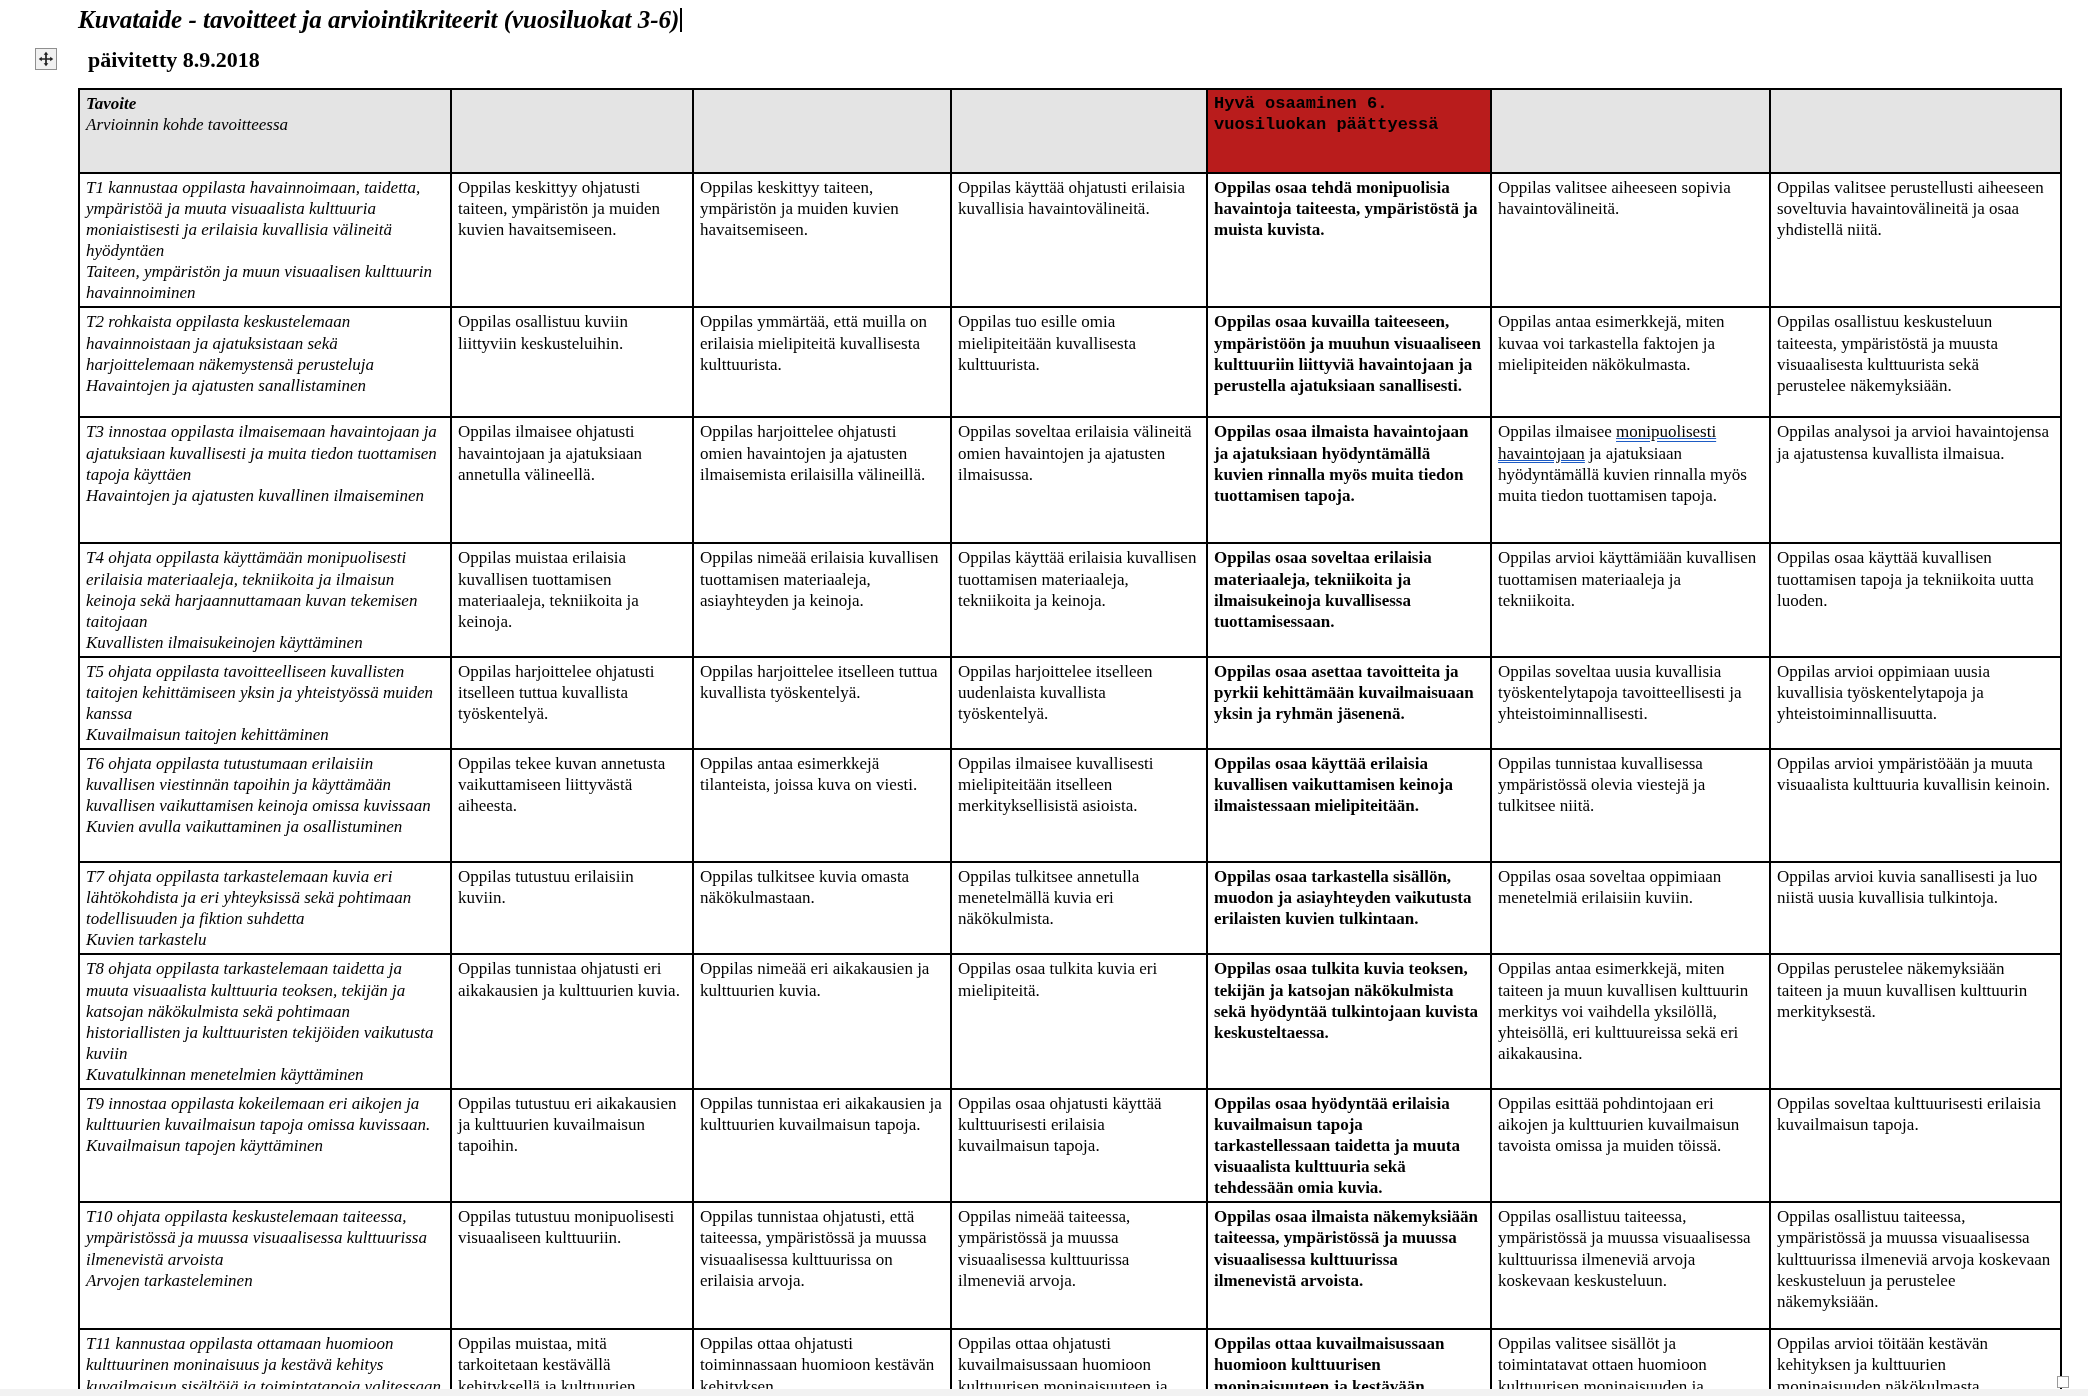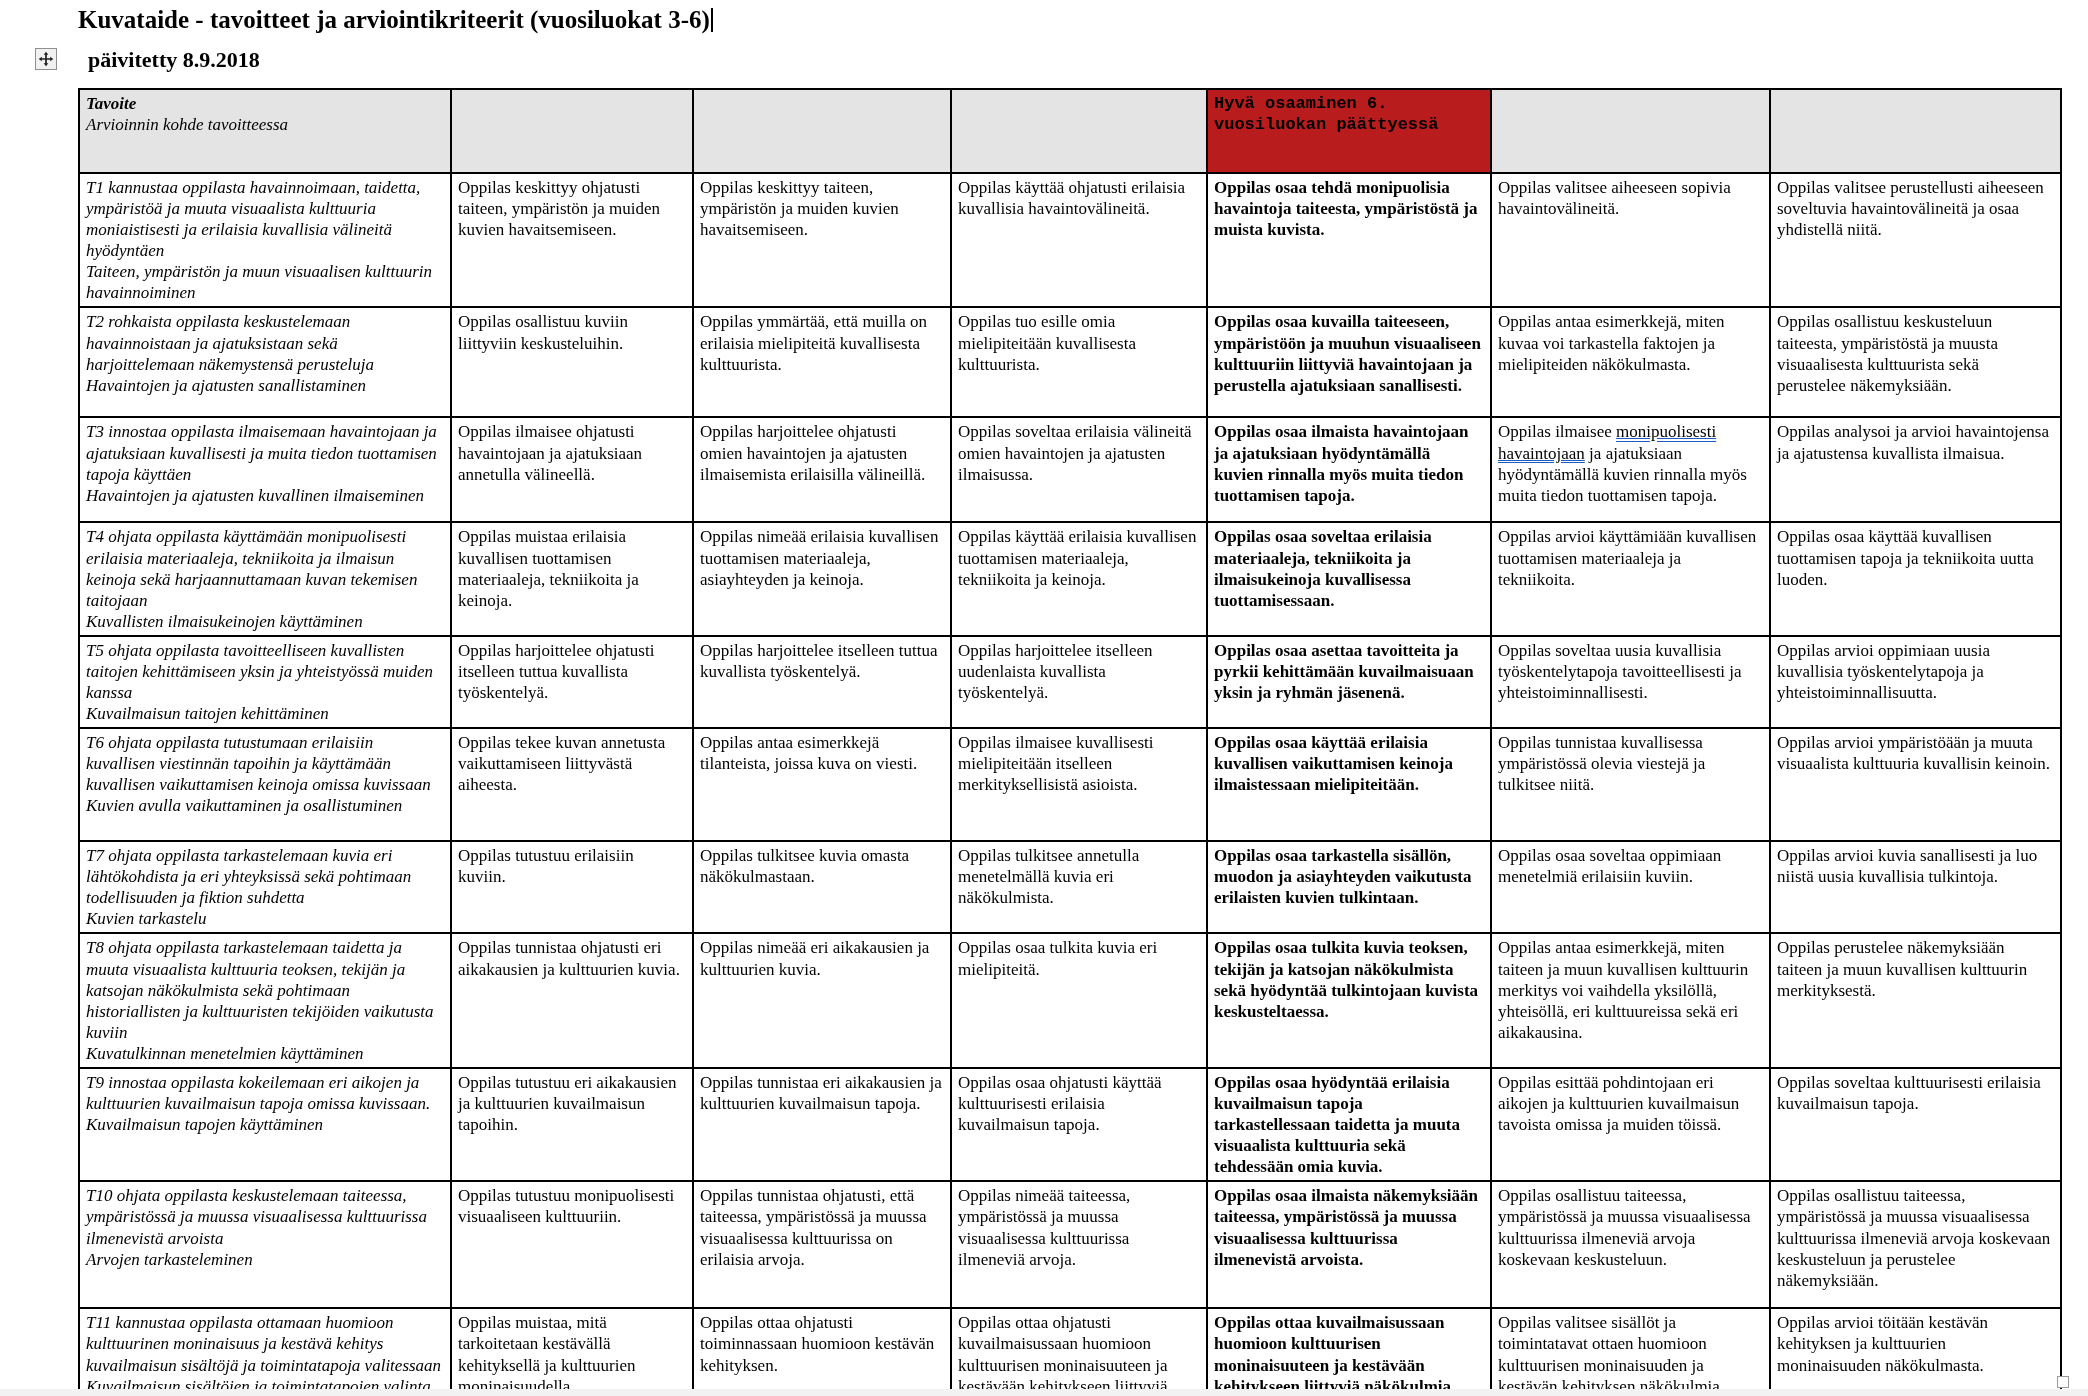--- a/index.html
+++ b/index.html
@@ -5,21 +5,21 @@
   html, body { margin: 0; padding: 0; }
   body {
     width: 2088px; height: 1396px;
     background: #ffffff;
     font-family: "Liberation Serif", serif;
     position: relative;
     color: #000;
   }
   .title {
     position: absolute; left: 78px; top: 6px;
-    font-size: 25px; font-weight: bold; white-space: nowrap;
+    font-size: 25px; font-weight: bold; white-space: nowrap; font-style: italic;
   }
   .caret {
     display: inline-block; width: 2px; height: 24px;
     background: #000; vertical-align: -4px; margin-left: 1px;
   }
   .updated {
     position: absolute; left: 88px; top: 47px;
     font-size: 22px; font-weight: bold; white-space: nowrap;
   }
   .move-handle {
@@ -120,21 +120,21 @@
           <div class="goal-main">T2 rohkaista oppilasta keskustelemaan havainnoistaan ja ajatuksistaan sekä harjoittelemaan näkemystensä perusteluja</div>
           <div class="goal-object">Havaintojen ja ajatusten sanallistaminen</div>
         </td>
         <td>Oppilas osallistuu kuviin liittyviin keskusteluihin.</td>
         <td>Oppilas ymmärtää, että muilla on erilaisia mielipiteitä kuvallisesta kulttuurista.</td>
         <td>Oppilas tuo esille omia mielipiteitään kuvallisesta kulttuurista.</td>
         <td class="good">Oppilas osaa kuvailla taiteeseen, ympäristöön ja muuhun visuaaliseen kulttuuriin liittyviä havaintojaan ja perustella ajatuksiaan sanallisesti.</td>
         <td>Oppilas antaa esimerkkejä, miten kuvaa voi tarkastella faktojen ja mielipiteiden näkökulmasta.</td>
         <td>Oppilas osallistuu keskusteluun taiteesta, ympäristöstä ja muusta visuaalisesta kulttuurista sekä perustelee näkemyksiään.</td>
       </tr>
-      <tr style="height: 105px;">
+      <tr style="height: 126px;">
         <td>
           <div class="goal-main">T3 innostaa oppilasta ilmaisemaan havaintojaan ja ajatuksiaan kuvallisesti ja muita tiedon tuottamisen tapoja käyttäen</div>
           <div class="goal-object">Havaintojen ja ajatusten kuvallinen ilmaiseminen</div>
         </td>
         <td>Oppilas ilmaisee ohjatusti havaintojaan ja ajatuksiaan annetulla välineellä.</td>
         <td>Oppilas harjoittelee ohjatusti omien havaintojen ja ajatusten ilmaisemista erilaisilla välineillä.</td>
         <td>Oppilas soveltaa erilaisia välineitä omien havaintojen ja ajatusten ilmaisussa.</td>
         <td class="good">Oppilas osaa ilmaista havaintojaan ja ajatuksiaan hyödyntämällä kuvien rinnalla myös muita tiedon tuottamisen tapoja.</td>
         <td>Oppilas ilmaisee <span class="tracked" style="text-decoration-color: rgb(29, 91, 196);">monipuolisesti havaintojaan</span> ja ajatuksiaan hyödyntämällä kuvien rinnalla myös muita tiedon tuottamisen tapoja.</td>
         <td>Oppilas analysoi ja arvioi havaintojensa ja ajatustensa kuvallista ilmaisua.</td>

